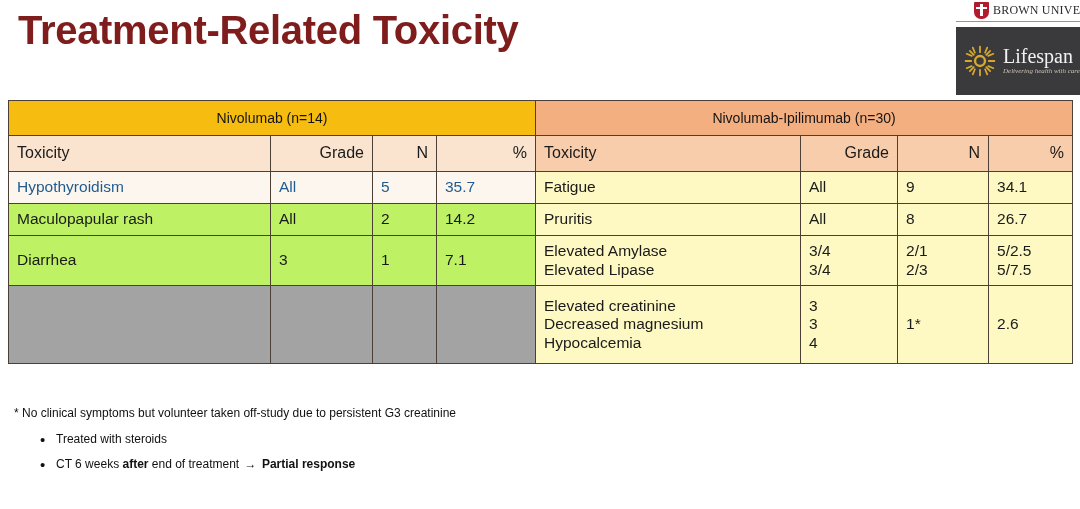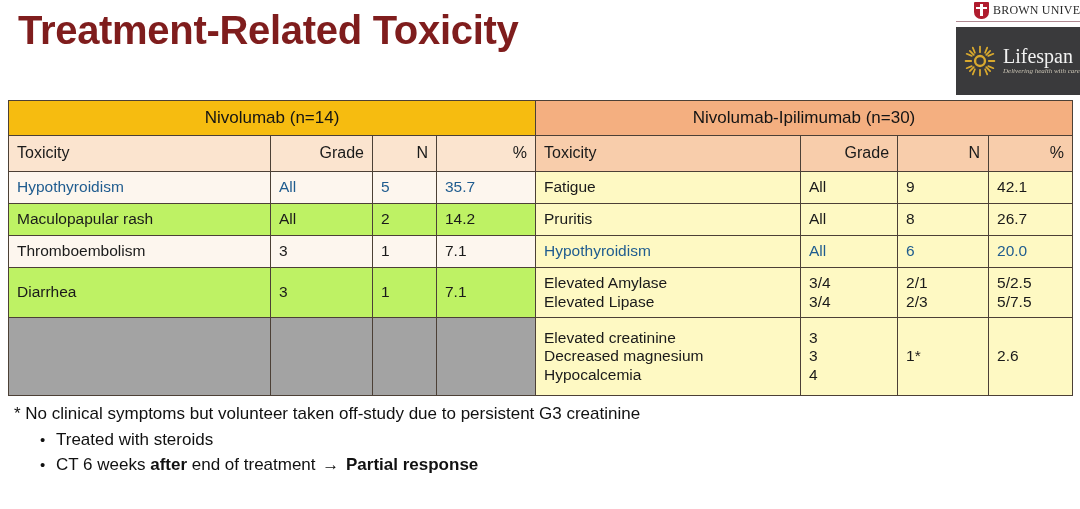--- a/index.html
+++ b/index.html
@@ -128,21 +128,21 @@
   .tox-table td, .tox-table th {
     border: 1.6px solid #4c4036;
     padding: 2px 8px;
     vertical-align: middle;
     font-weight: normal;
     line-height: 1.18;
   }
   .grp-head {
     text-align: center;
     font-weight: bold;
-    font-size: 17px;
+    font-size: 14px;
     height: 30px;
     color: #141414;
   }
   .grp-head.left  { background: #f6bc10; }
   .grp-head.right { background: #f4af80; }
 
   .col-head {
     height: 31px;
     font-size: 16px;
   }
@@ -159,21 +159,21 @@
   .hi  { color: #1f5c8f; font-weight: bold; }
   .bold { font-weight: bold; }
   .stack-line { display: block; }
 
   
   .notes {
     position: absolute;
     left: 14px;
     top: 401px;
     width: 1050px;
-    font-size: 17px;
+    font-size: 12px;
     color: #111111;
     line-height: 25px;
   }
   .note-star { margin: 0 0 1px 0; white-space: nowrap; }
   .bullets { margin: 0; padding: 0; list-style: none; }
   .bullets li {
     position: relative;
     padding-left: 42px;
     white-space: nowrap;
   }
@@ -255,44 +255,34 @@
     </tr>
 
     <tr style="height:32px">
       <td class="cellL-a hi">Hypothyroidism</td>
       <td class="cellL-a num hi">All</td>
       <td class="cellL-a num hi">5</td>
       <td class="cellL-a num hi">35.7</td>
       <td class="cellR">Fatigue</td>
       <td class="cellR num">All</td>
       <td class="cellR num">9</td>
-      <td class="cellR num">42.1</td>
+      <td class="cellR num">34.1</td>
     </tr>
 
     <tr style="height:32px">
       <td class="cellL-b">Maculopapular rash</td>
       <td class="cellL-b num">All</td>
       <td class="cellL-b num">2</td>
       <td class="cellL-b num">14.2</td>
       <td class="cellR">Pruritis</td>
       <td class="cellR num">All</td>
       <td class="cellR num">8</td>
       <td class="cellR num">26.7</td>
     </tr>
 
-    <tr style="height:32px">
-      <td class="cellL-a">Thromboembolism</td>
-      <td class="cellL-a num">3</td>
-      <td class="cellL-a num">1</td>
-      <td class="cellL-a num">7.1</td>
-      <td class="cellR hi">Hypothyroidism</td>
-      <td class="cellR num hi">All</td>
-      <td class="cellR num hi">6</td>
-      <td class="cellR num hi">20.0</td>
-    </tr>
 
     <tr style="height:50px">
       <td class="cellL-b">Diarrhea</td>
       <td class="cellL-b num">3</td>
       <td class="cellL-b num">1</td>
       <td class="cellL-b num">7.1</td>
       <td class="cellR">
         <span class="stack-line">Elevated Amylase</span>
         <span class="stack-line">Elevated Lipase</span>
       </td>

